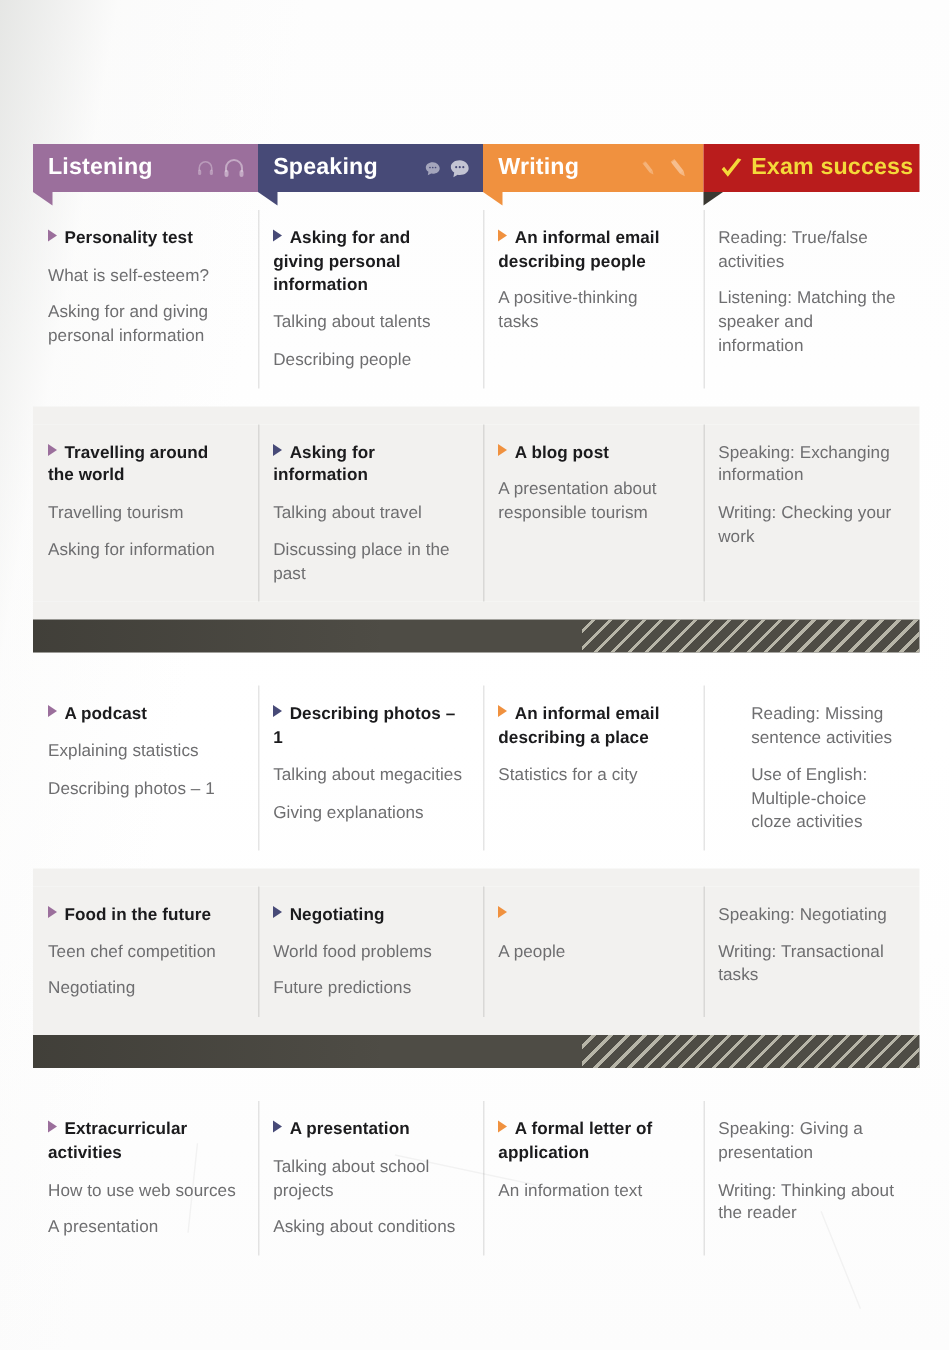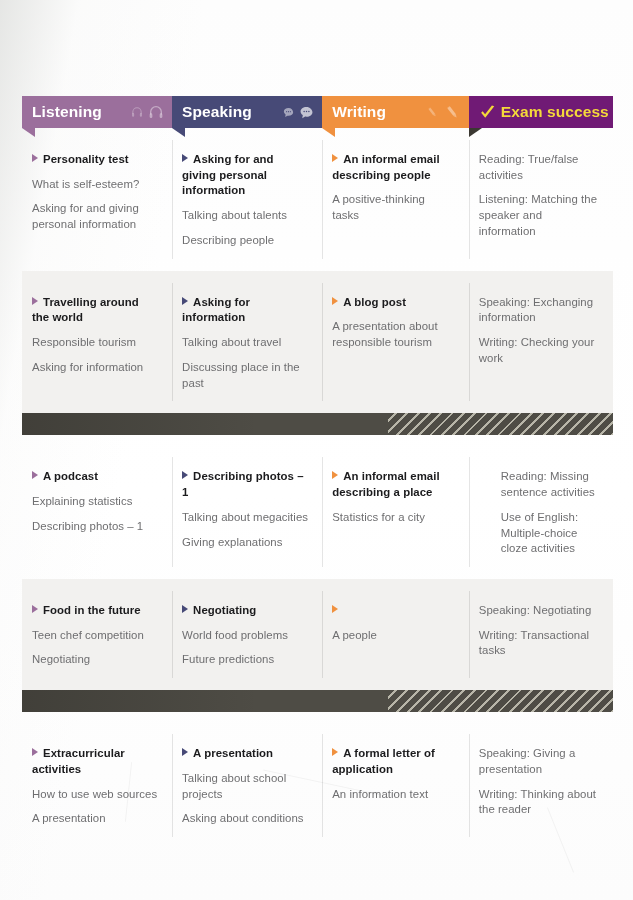--- a/index.html
+++ b/index.html
@@ -225,21 +225,21 @@
               <g transform="rotate(-38 12 12)">
                 <rect x="10" y="3.5" width="4.4" height="13" rx="0.6" fill="#ffffff" fill-opacity="0.55"></rect>
                 <path d="M10 16.5h4.4L12.2 21z" fill="#ffffff" fill-opacity="0.4675"></path>
                 <rect x="10" y="2.2" width="4.4" height="1.6" rx="0.4" fill="#ffffff" fill-opacity="0.385"></rect>
               </g>
             </svg>
           </span>
         </span>
         <span class="notch" style="color: rgb(240, 145, 63);"></span>
       </div>
-      <div class="hcell" style="background: #701a75; width: 24.4%;">
+      <div class="hcell" style="background: #b91c1c; width: 24.4%;">
         <span style="margin-right: 5px; display: flex;">
           <svg width="17" height="17" viewBox="0 0 24 24">
             <path d="M3 12.5 L8.8 19.5 L21.5 3.2 L18.2 2.2 L8.6 14.4 L5.2 10.2 Z" fill="#f4d93a"></path>
           </svg>
         </span>
         <span class="htitle" style="color: rgb(244, 217, 58);">Exam success</span>
         <span class="notch right" style="color: rgb(59, 56, 50);"></span>
       </div>
     </div>
   <div id="bands">
@@ -262,21 +262,21 @@
         <div class="cell" style="width: 24.4%;">
           <div class="entry"><span>Reading: True/false activities</span></div>
           <div class="entry"><span>Listening: Matching the speaker and information</span></div>
         </div>
       </div>
       <div class="gap"></div>
       <div class="gap tinted"></div>
       <div class="band tinted">
         <div class="cell" style="width: 25.4%;">
           <div class="entry lead"><span class="tri" style="color: rgb(155, 111, 156);"></span><span>Travelling around the world</span></div>
-          <div class="entry"><span>Responsible tourism</span></div>
+          <div class="entry"><span>Travelling tourism</span></div>
           <div class="entry"><span>Asking for information</span></div>
         </div>
         <div class="cell" style="width: 25.4%;">
           <div class="entry lead"><span class="tri" style="color: rgb(71, 74, 119);"></span><span>Asking for information</span></div>
           <div class="entry"><span>Talking about travel</span></div>
           <div class="entry"><span>Discussing place in the past</span></div>
         </div>
         <div class="cell" style="width: 24.8%;">
           <div class="entry lead"><span class="tri" style="color: rgb(240, 145, 63);"></span><span>A blog post</span></div>
           <div class="entry"><span>A presentation about responsible tourism</span></div>

